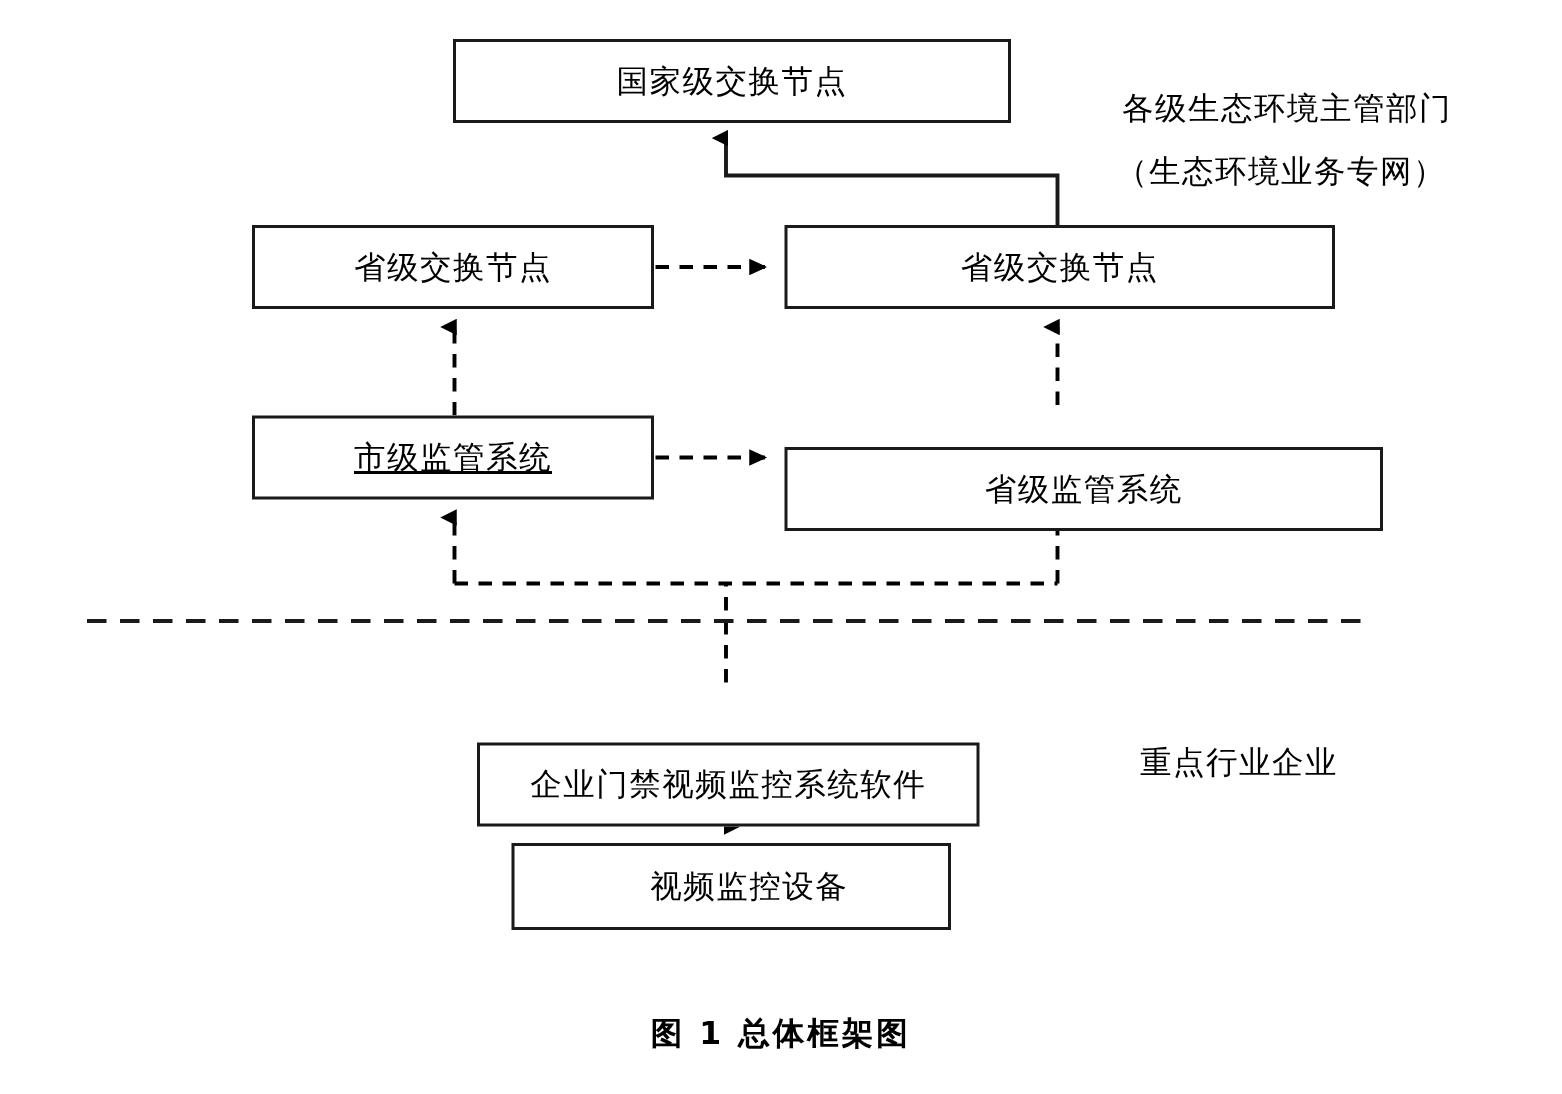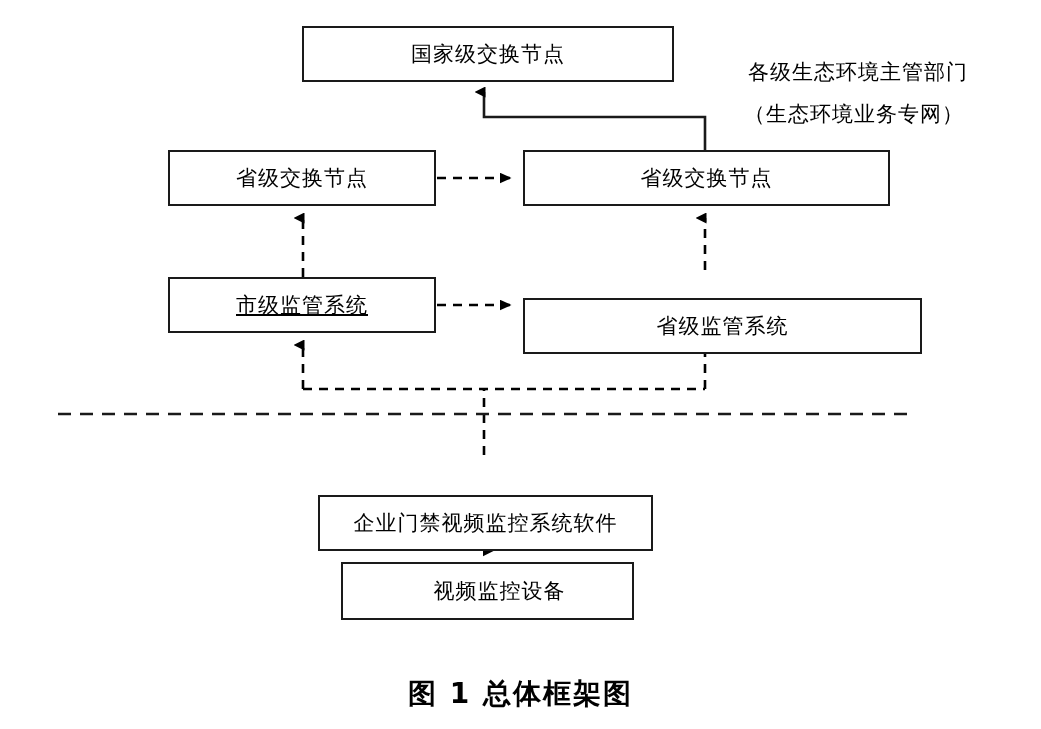--- a/index.html
+++ b/index.html
@@ -18,21 +18,21 @@
     white-space:nowrap;
   }
   .side-label{
     position:absolute;white-space:nowrap;
     font-family:"DejaVu Serif","Liberation Serif",serif;
     font-size:21px;letter-spacing:1px;color:#000000;
   }
   .figure-caption{
     position:absolute;width:100%;text-align:center;
     font-family:"DejaVu Sans","Liberation Sans",sans-serif;
-    font-size:28px;font-weight:bold;letter-spacing:2px;color:#000000;
+    font-size:21px;font-weight:bold;letter-spacing:2px;color:#000000;
   }
   svg{overflow:visible;}
 </style>
 </head>
 <body>
 
 <div id="diagram-canvas">
 
   <svg width="1041" height="729" viewBox="0 0 1041 729" style="position:absolute;left:0;top:0;">
     <defs>
@@ -97,16 +97,17 @@
   </div>
 
   <div class="node-box" style="left:341px;top:562px;width:293px;height:58px;padding-left:24px;">
     <span>视频监控设备</span>
   </div>
 
   <div class="side-label" style="left:748px;top:58px;">各级生态环境主管部门</div>
 
   <div class="side-label" style="left:744px;top:100px;">（生态环境业务专网）</div>
 
+  <div class="side-label" style="left:760px;top:494px;">重点行业企业</div>
 
   <div class="figure-caption" style="left:0;top:675px;">图 1  总体框架图</div>
 
 </div>
 
 </body></html>

